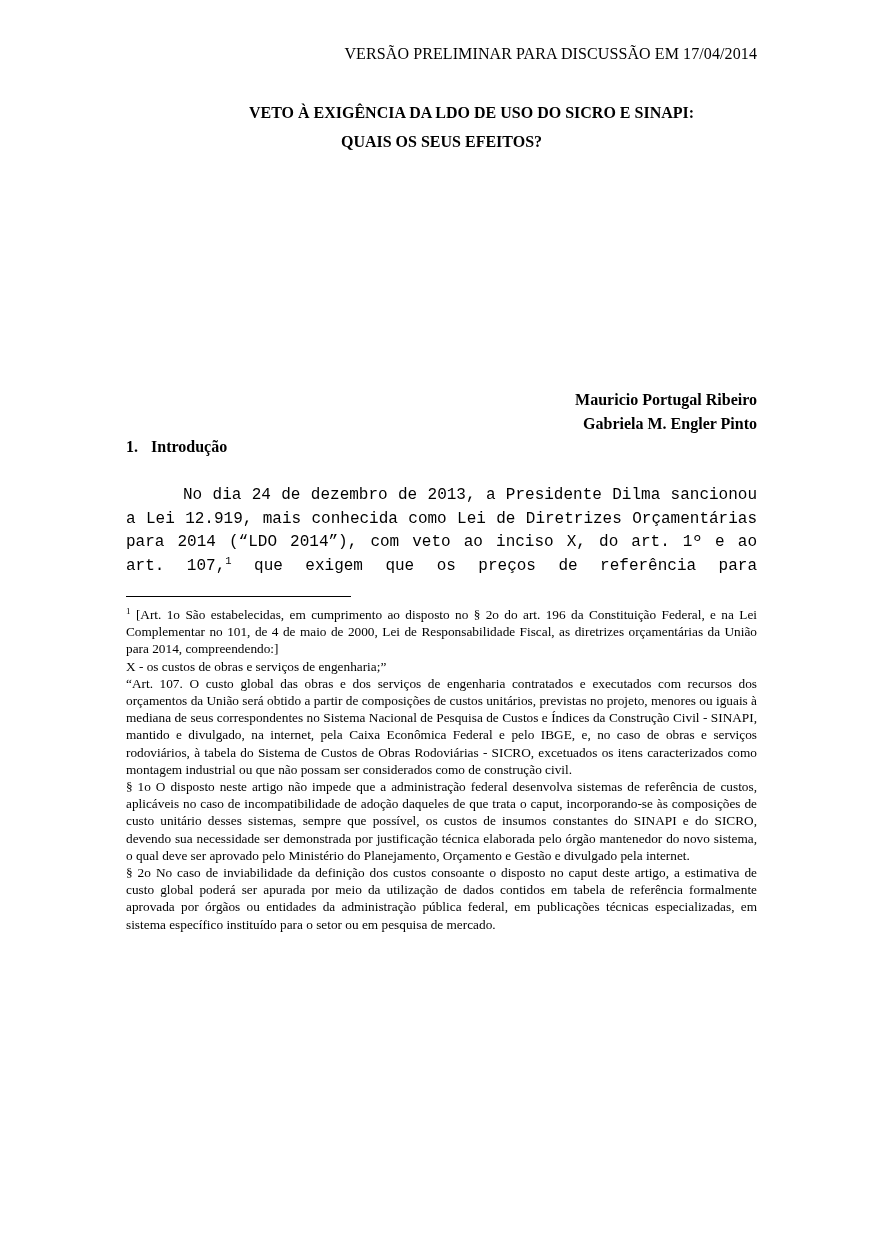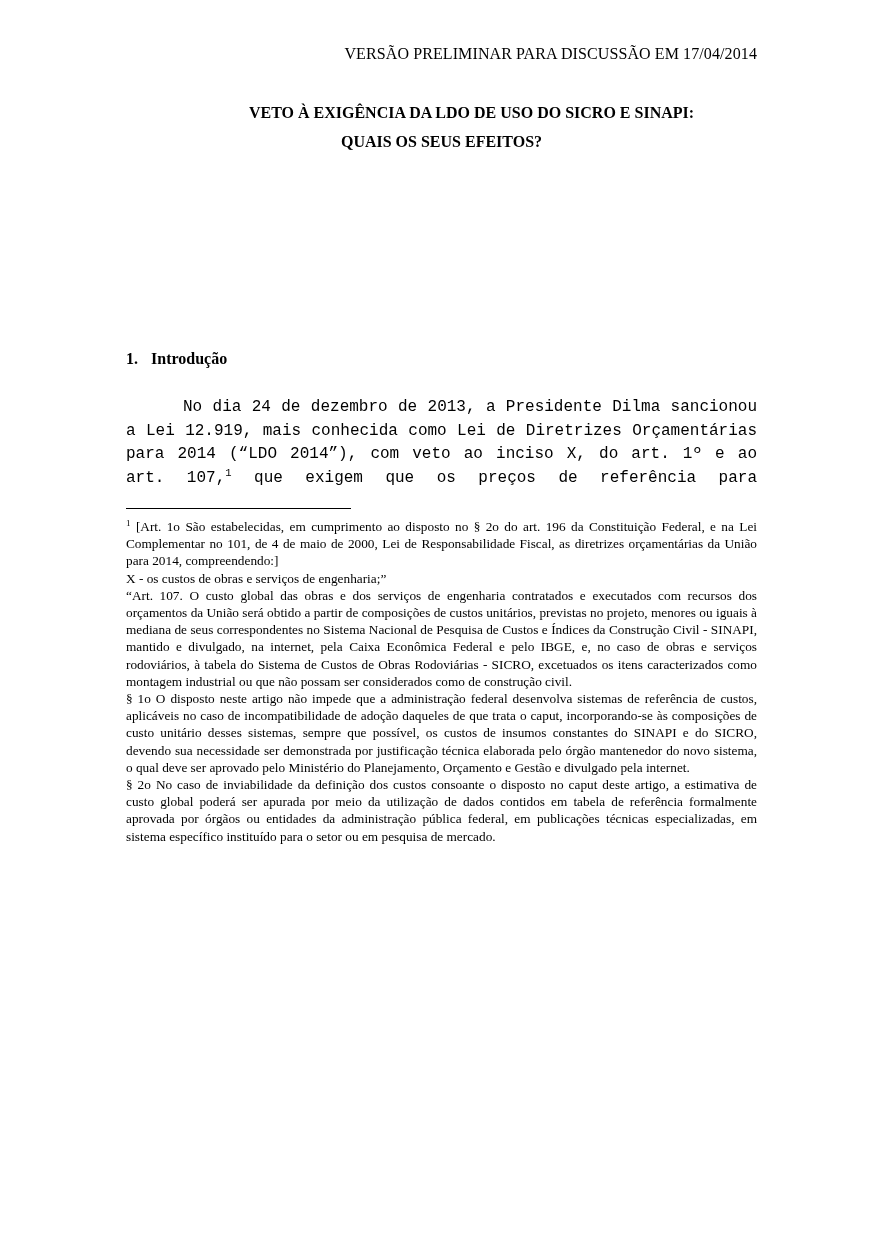--- a/index.html
+++ b/index.html
@@ -37,21 +37,20 @@
     text-indent: 60px; 
   }
   .authors {
     margin-top: 232px;
     font-size: 16px;
     font-weight: bold;
     line-height: 24px;
     text-align: right;
   }
   .section-heading {
-    margin-top: 192px;
     font-size: 16px;
     font-weight: bold;
     line-height: 22px;
   }
   .section-heading .sec-num {
     display: inline-block;
     margin-right: 13px;
   }
   .body-para {
     margin-top: 26px;
@@ -94,20 +93,24 @@
 
 <div class="page">
 
   <div class="header-line">VERSÃO PRELIMINAR PARA DISCUSSÃO EM 17/04/2014</div>
 
   <div class="doc-title">
     <span>VETO À EXIGÊNCIA DA LDO DE USO DO SICRO E SINAPI:</span><br>
     <span>QUAIS OS SEUS EFEITOS?</span>
   </div>
 
+  <div class="authors">
+    <div>Mauricio Portugal Ribeiro</div>
+    <div>Gabriela M. Engler Pinto</div>
+  </div>
 
   <div class="section-heading">
     <span class="sec-num">1.</span><span>Introdução</span>
   </div>
 
   <p class="body-para"><span>No dia 24 de dezembro de 2013, a Presidente Dilma sancionou a Lei 12.919, mais conhecida como Lei de Diretrizes Orçamentárias para 2014 (“LDO 2014”), com veto ao inciso X, do art. 1º e ao art. 107,</span><sup>1</sup><span> que exigem que os preços de referência para</span></p>
 
   <div class="fn-rule"></div>
 
   <div class="footnote">

